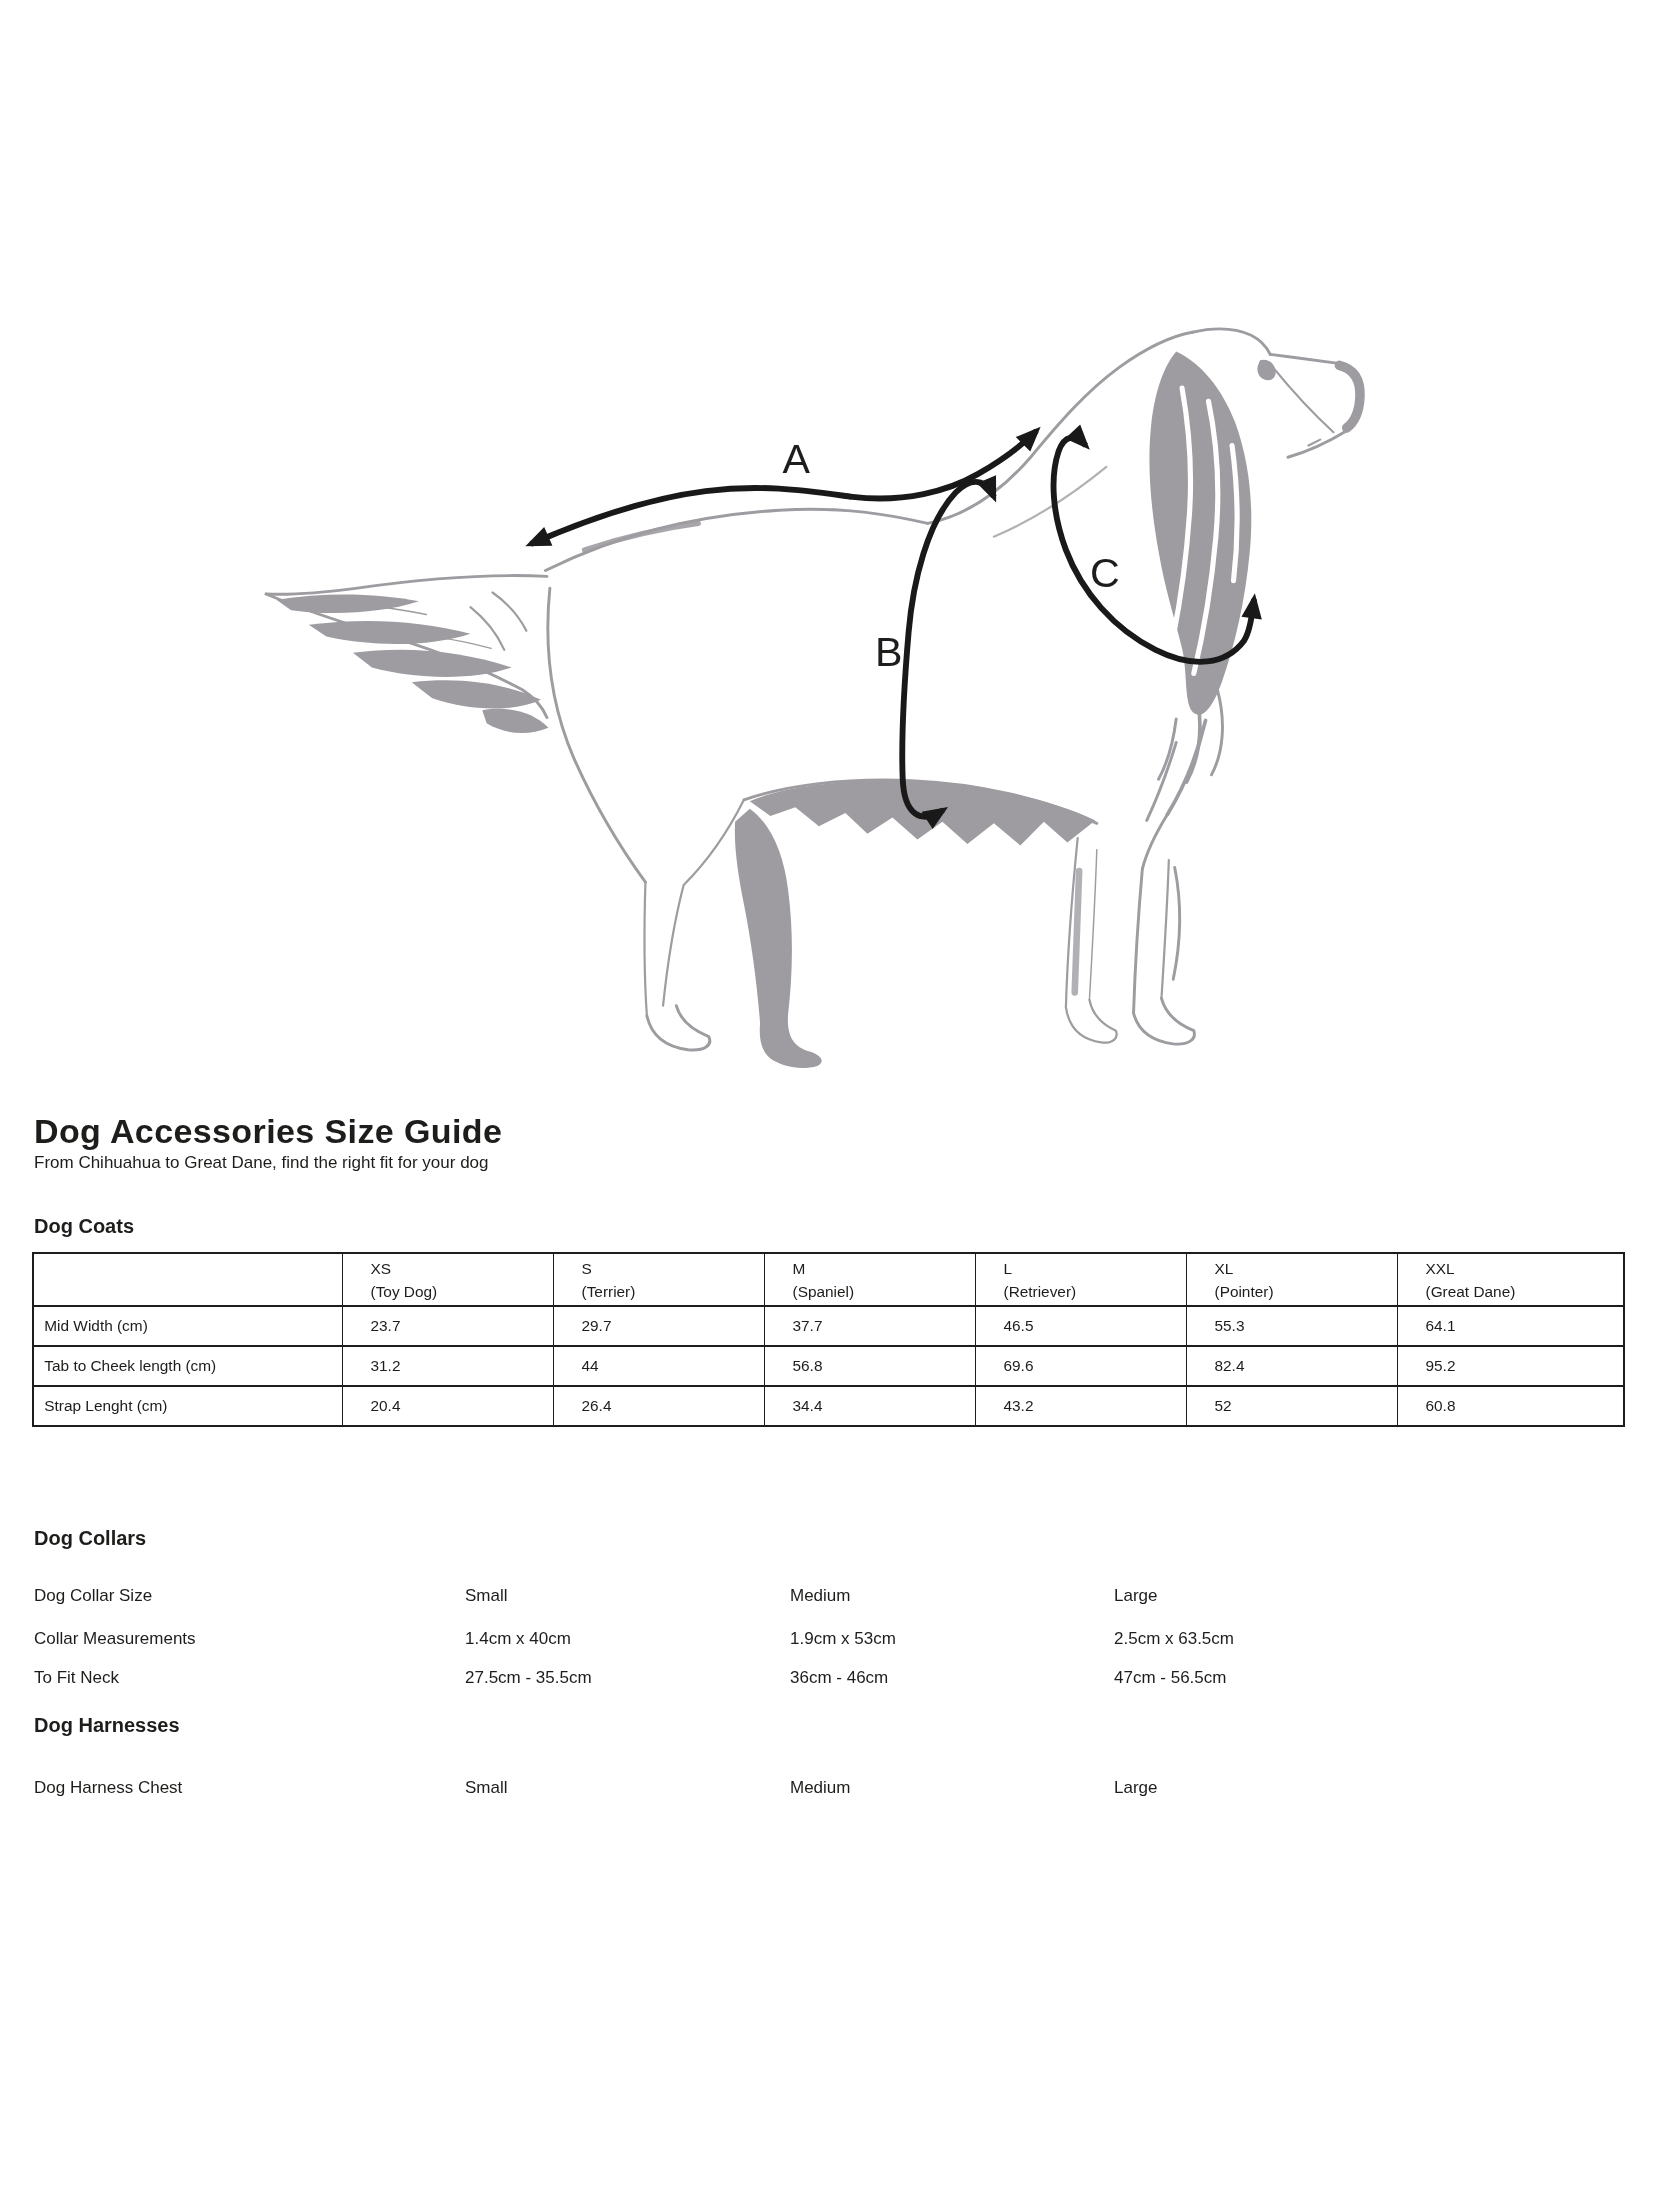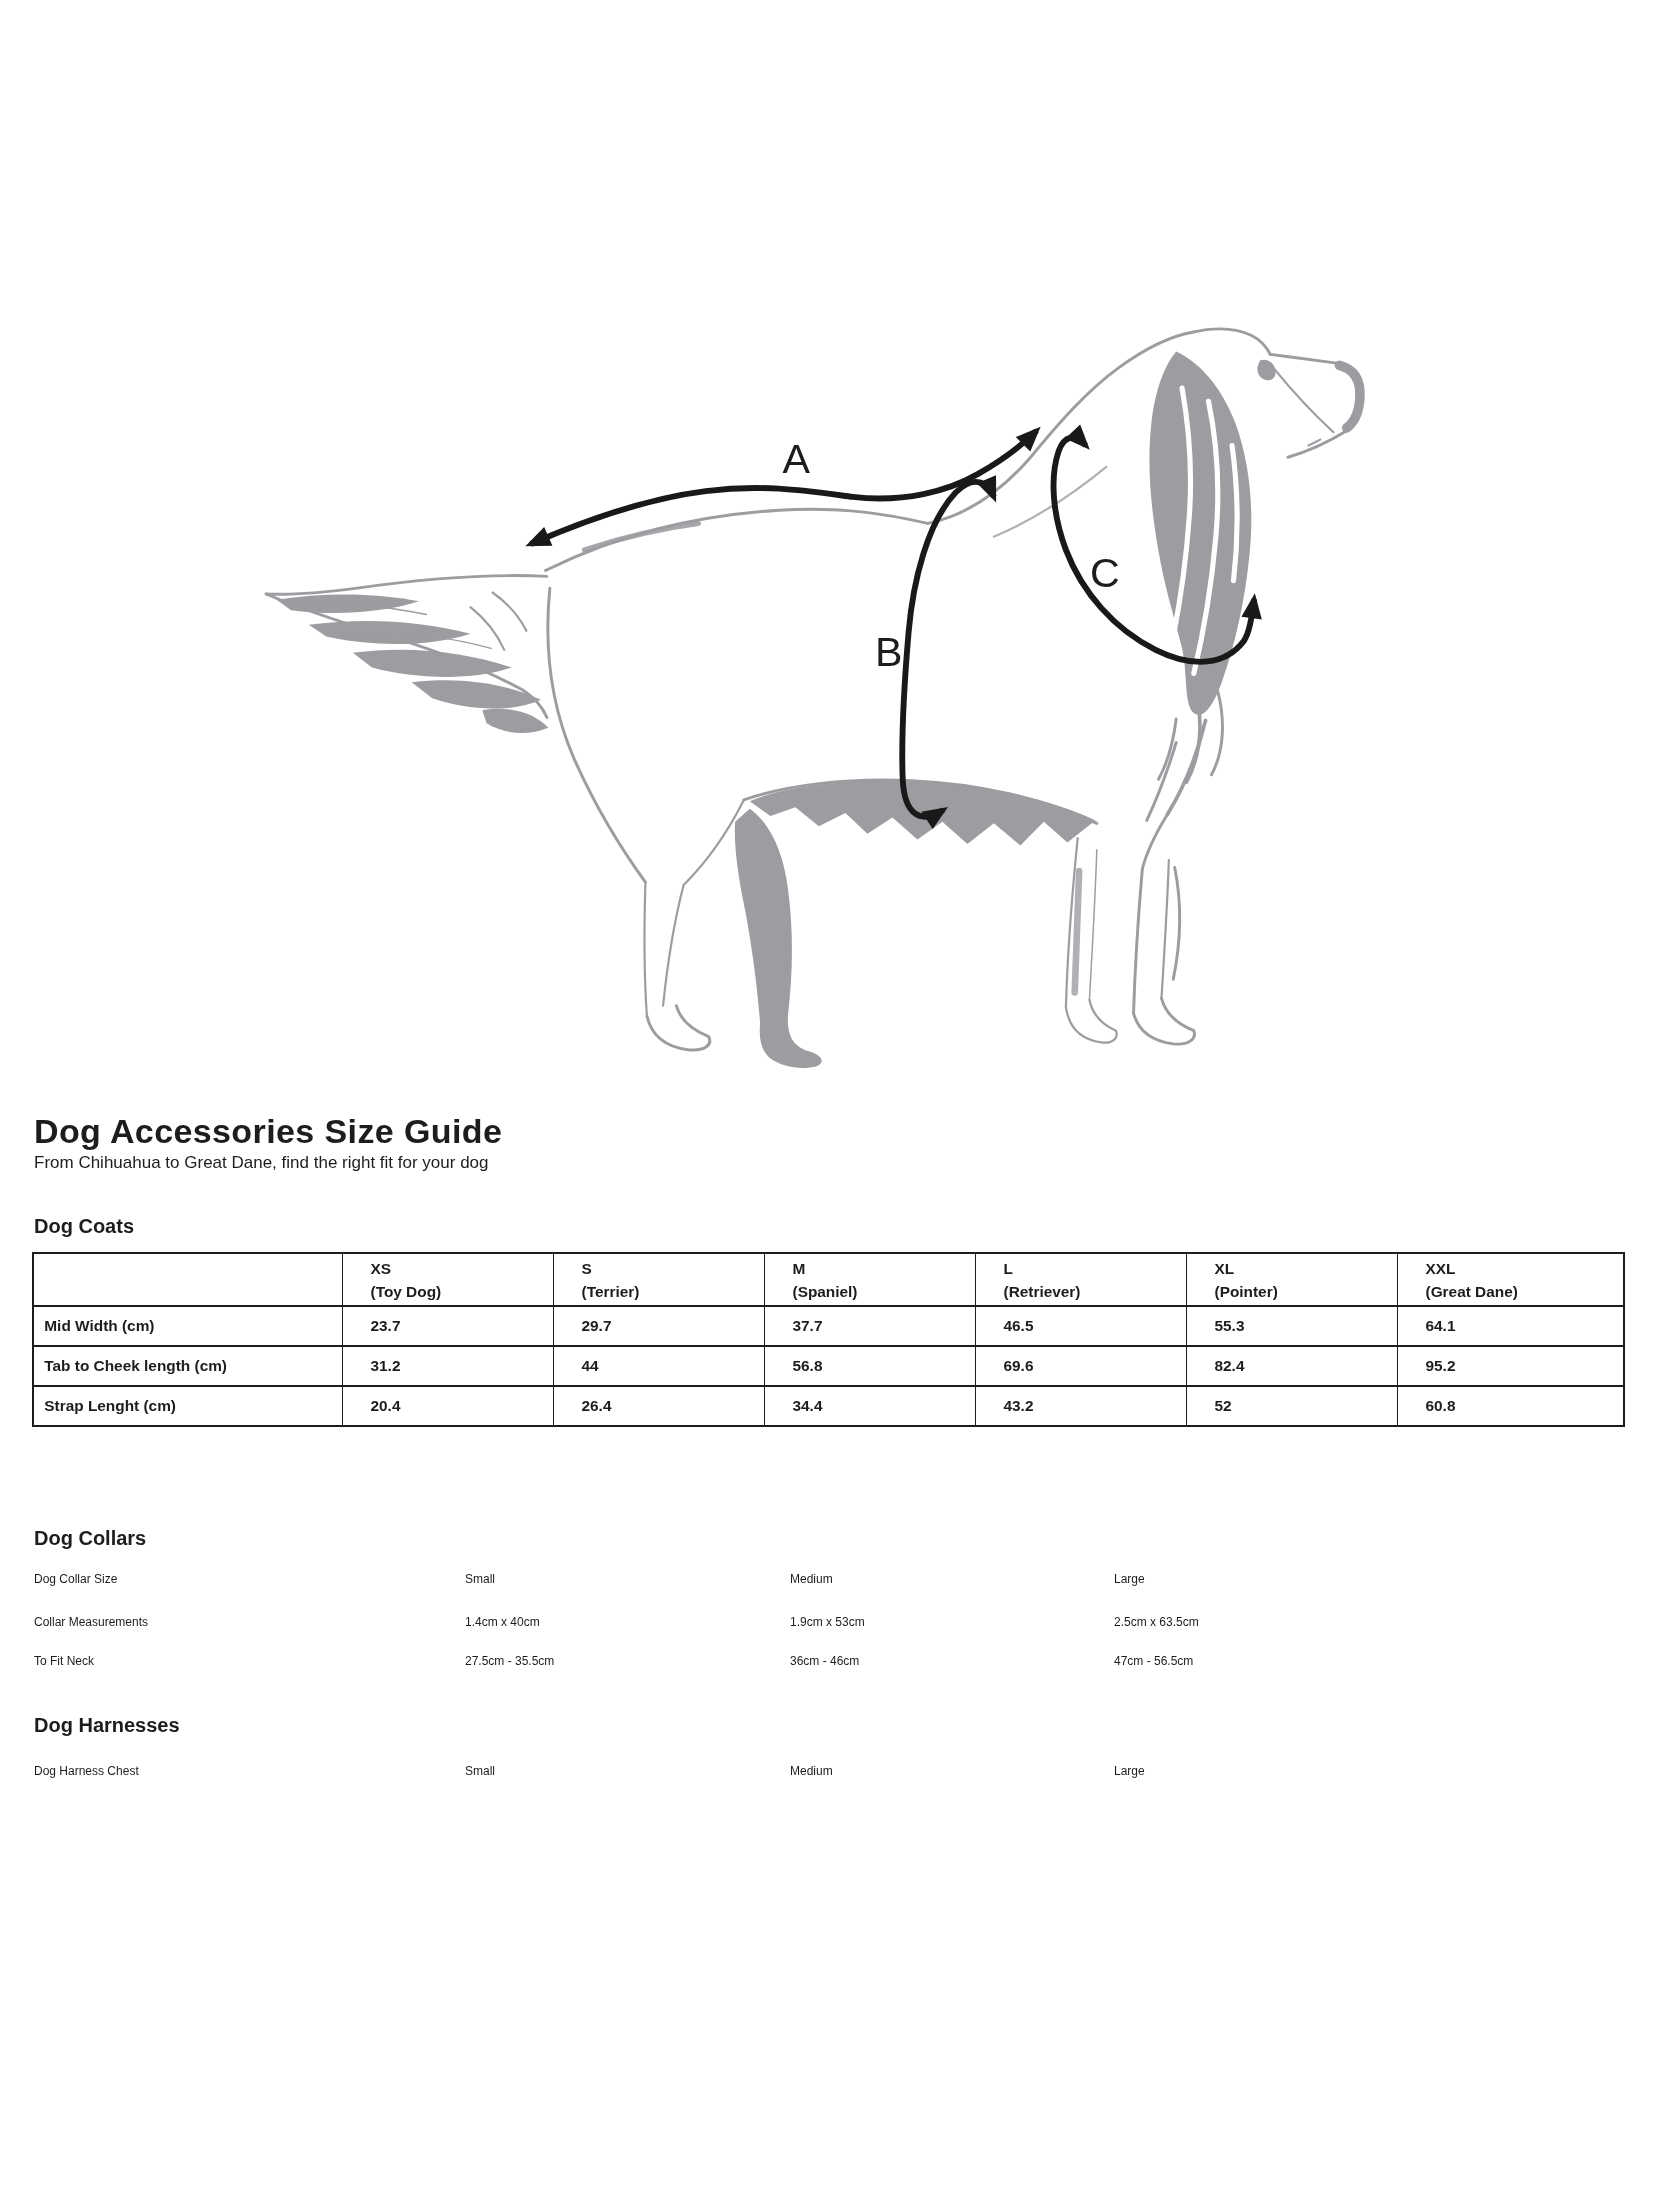--- a/index.html
+++ b/index.html
@@ -15,28 +15,28 @@
   #heading-collars{top:1527px;}
   #heading-harnesses{top:1714px;}
 
   table.coats{
     position:absolute;left:32px;top:1252px;width:1591px;
     border-collapse:collapse;table-layout:fixed;font-size:15.4px;color:#1d1d1b;
     border:2.2px solid #1d1d1b;
   }
   table.coats th,table.coats td{
     border:1.5px solid #1d1d1b;border-top-width:2.2px;border-bottom-width:2.2px;
-    font-weight:700;text-align:left;vertical-align:middle;
+    font-weight:400;text-align:left;vertical-align:middle;
     padding:0 7.4px 0 28px;white-space:nowrap;
   }
   table.coats th:first-child,table.coats td:first-child{padding-left:10.3px;}
   table.coats tr.head th{height:51px;line-height:23px;}
   table.coats tr.data td{height:38px;}
 
-  .kv-row{position:absolute;left:0;width:1309px;height:22px;font-size:12px;line-height:1;}
+  .kv-row{position:absolute;left:0;width:1309px;height:22px;font-size:17px;line-height:1;margin-top:14px;}
   .kv-row > span{position:absolute;top:0;white-space:nowrap;}
   .kv-label{left:34px;}
   .kv-v0{left:465px;}
   .kv-v1{left:790px;}
   .kv-v2{left:1114px;}
   #collar-row-0{top:1573px;}
   #collar-row-1{top:1616px;}
   #collar-row-2{top:1655px;}
   #harness-row-0{top:1765px;}
   #harness-row-1{top:1806px;}

